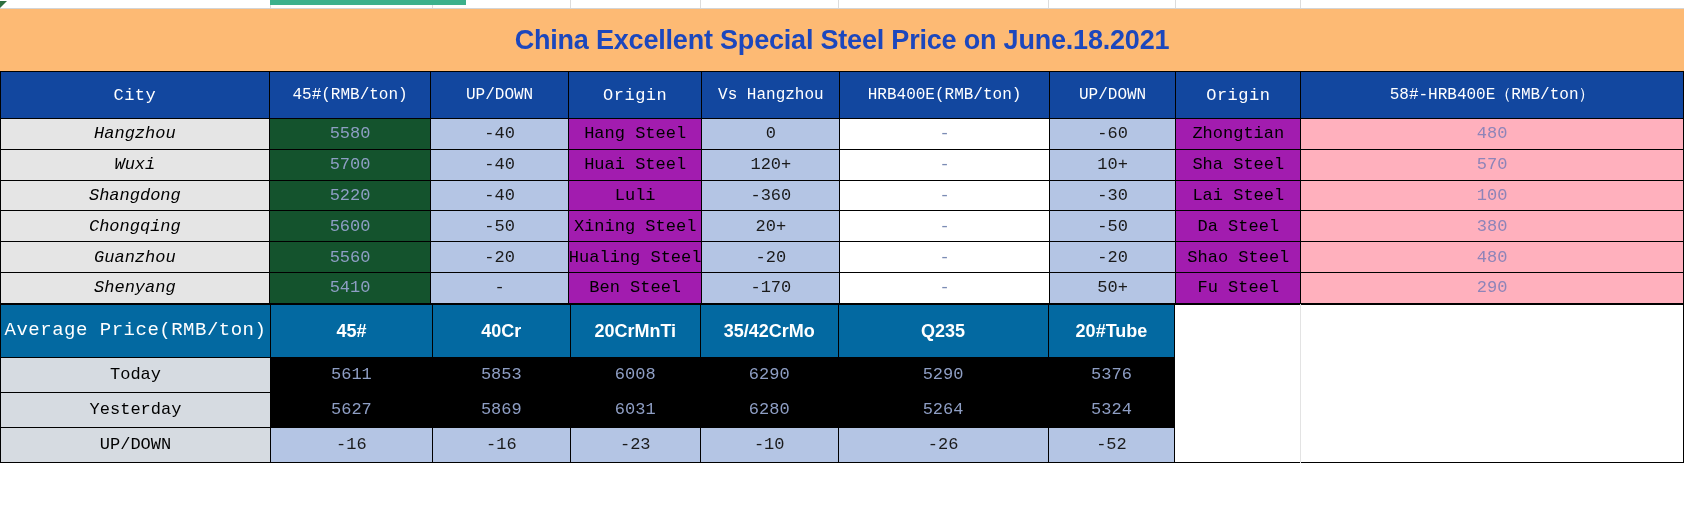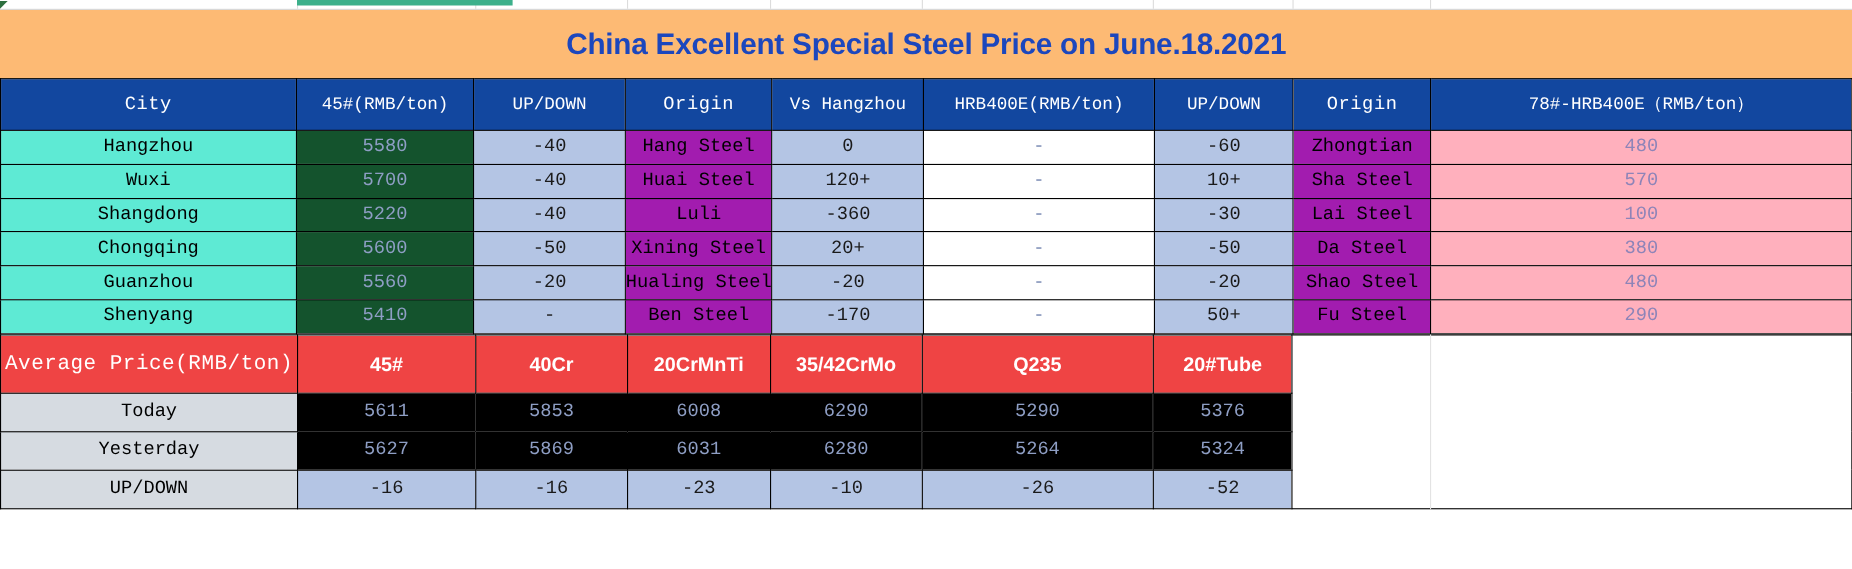--- a/index.html
+++ b/index.html
@@ -84,24 +84,25 @@
   .hd {
     background: #12479F;
     color: #ffffff;
     height: 46px;
     font-size: 17.5px;
     letter-spacing: 0.5px;
   }
   .hd.small { font-size: 16px; letter-spacing: 0px; }
 
   .rowh {
-    background: #5eead4;
+    background: #e5e5e5;
     color: #000000;
     height: 29.8px;
     font-size: 17px;
+    font-style: italic;
   }
   .val-white {
     background: #14532d;
     color: #8e9ec4;
     text-align: right;
     padding-right: 42px;
     height: 29.8px;
   }
   .val-blue {
     background: #b4c5e4;
@@ -126,21 +127,21 @@
     height: 29.8px;
   }
   .val-dash {
     background: #ffffff;
     color: #7b8bb4;
     text-align: center;
     height: 29.8px;
   }
 
   .avg-hd {
-    background: #ef4444;
+    background: #0369a1;
     color: #ffffff;
     height: 52px;
   }
   .avg-hd.mono { font-size: 19px; letter-spacing: 0.5px; }
   .avg-hd.sans {
     font-family: "Liberation Sans", "DejaVu Sans", sans-serif;
     font-weight: bold;
     font-size: 18px;
   }
 
@@ -216,21 +217,21 @@
   <tbody>
     <tr>
       <td class="hd">City</td>
       <td class="hd small">45#(RMB/ton)</td>
       <td class="hd small">UP/DOWN</td>
       <td class="hd">Origin</td>
       <td class="hd small">Vs Hangzhou</td>
       <td class="hd small">HRB400E(RMB/ton)</td>
       <td class="hd small">UP/DOWN</td>
       <td class="hd">Origin</td>
-      <td class="hd small">78#-HRB400E（RMB/ton）</td>
+      <td class="hd small">58#-HRB400E（RMB/ton）</td>
     </tr>
 
     <tr>
       <td class="rowh">Hangzhou</td>
       <td class="val-white">5580</td>
       <td class="val-blue">-40</td>
       <td class="val-grey">Hang Steel</td>
       <td class="val-blue c">0</td>
       <td class="val-dash">-</td>
       <td class="val-blue c">-60</td>

